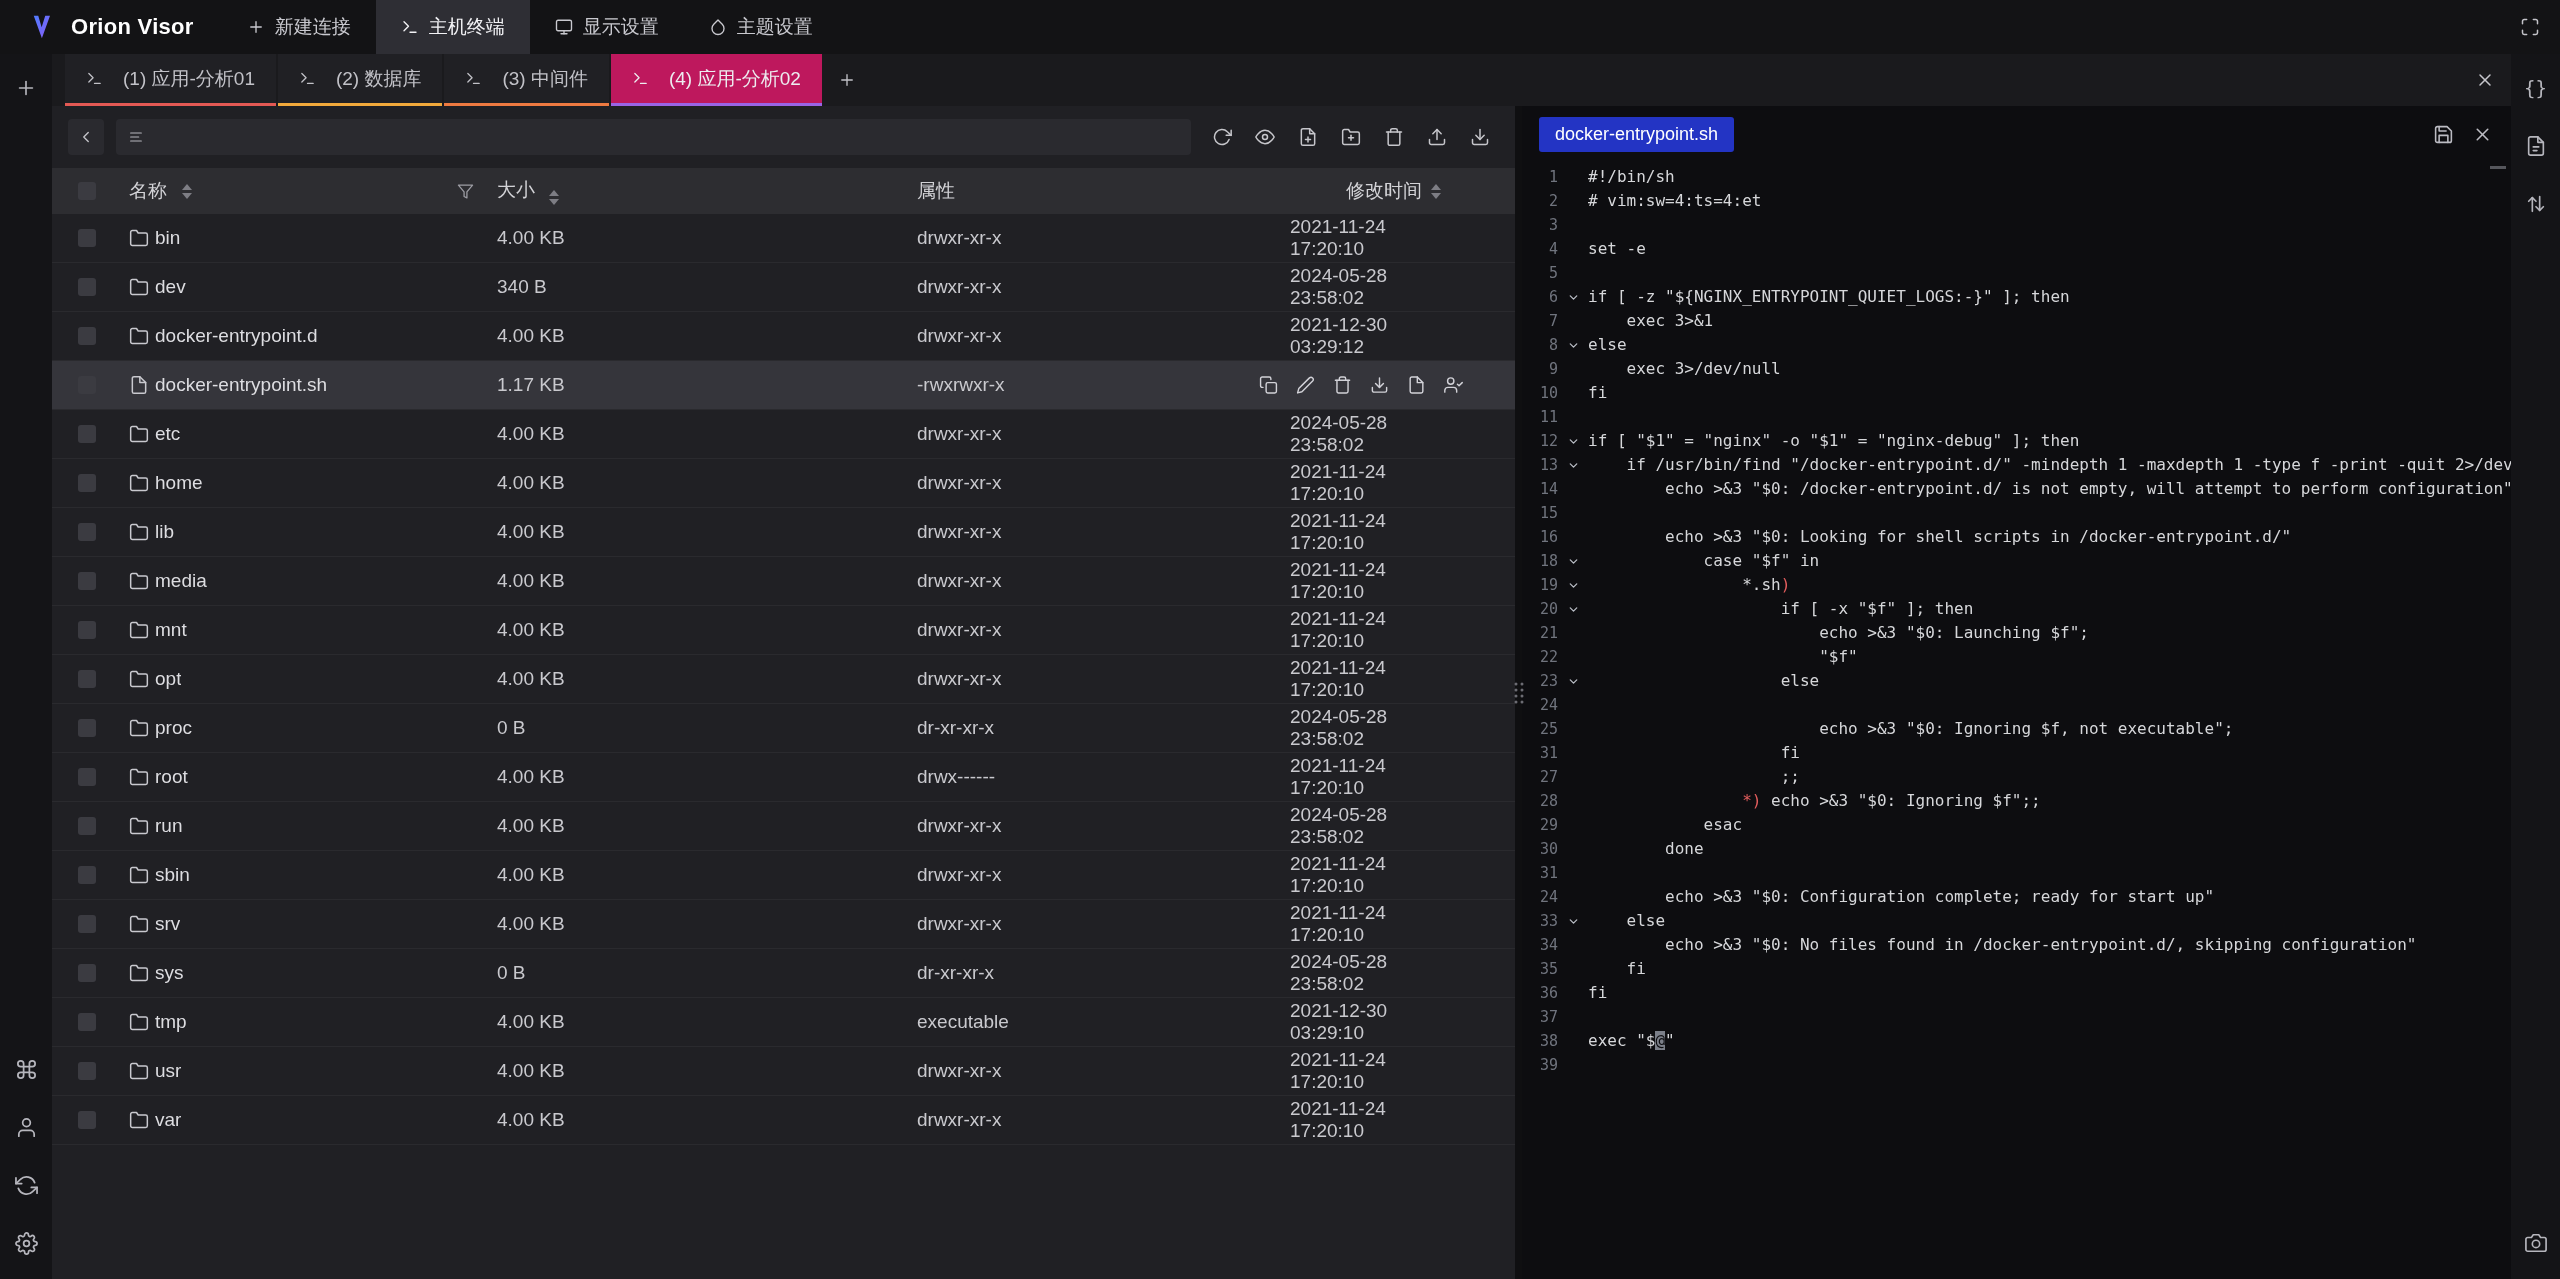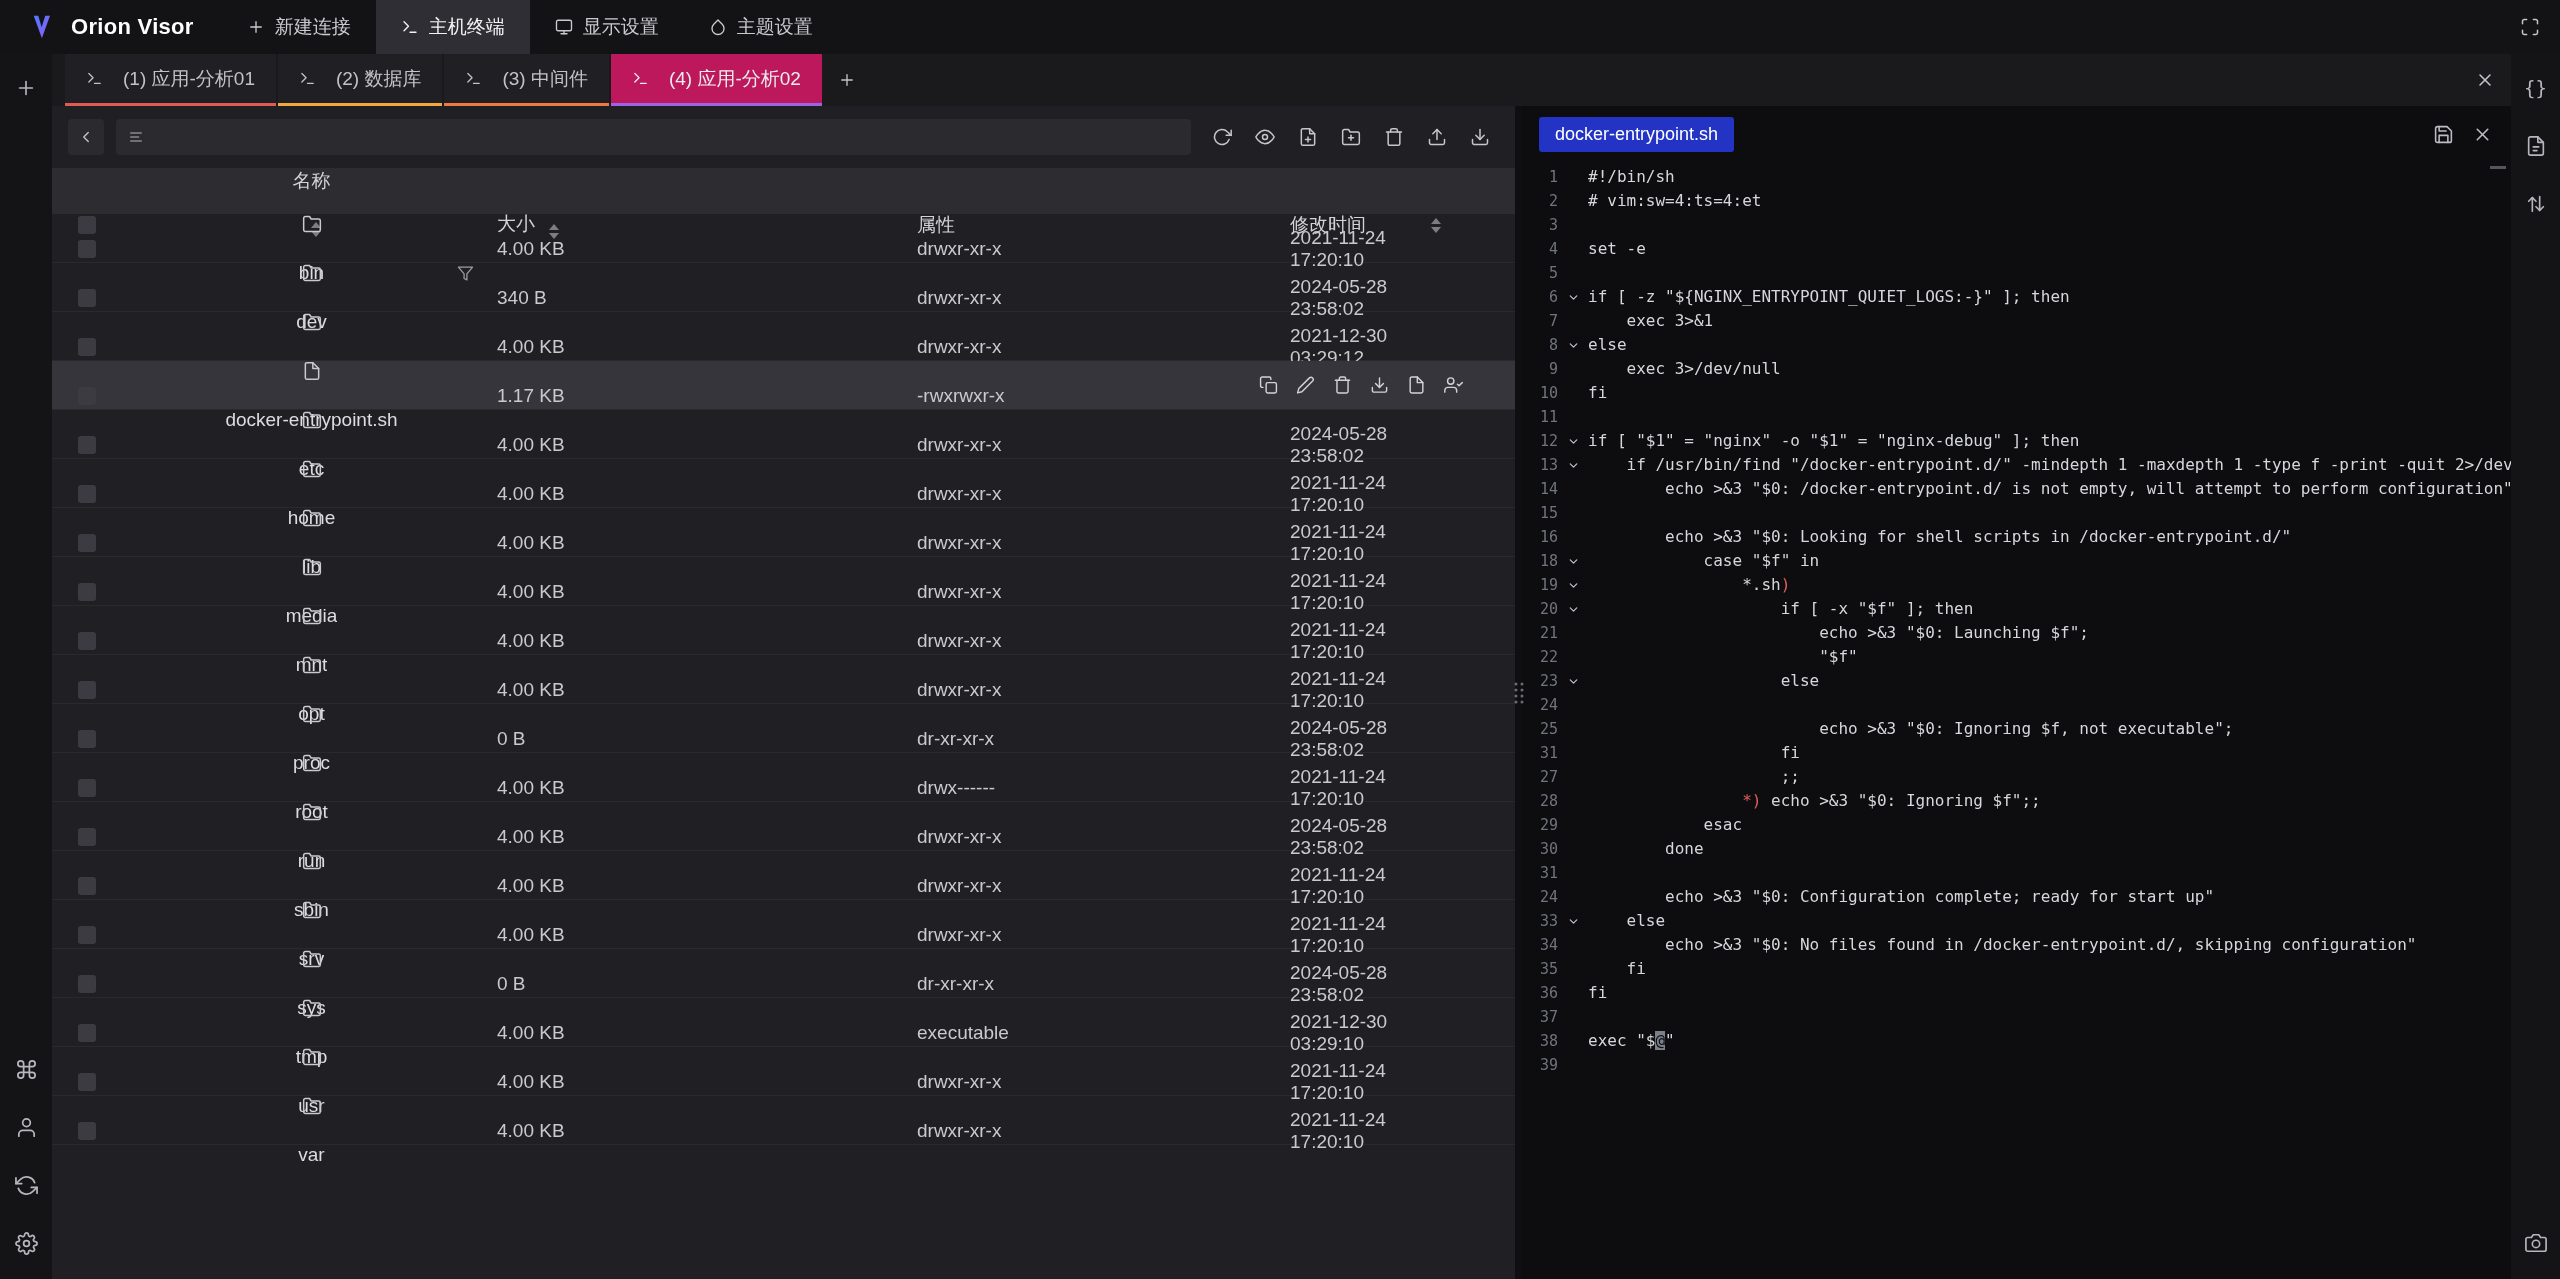--- a/index.html
+++ b/index.html
@@ -49,26 +49,26 @@
   .fp-tools { display:flex; gap:5px; flex:none; }
   .tool-btn { width:38px; height:36px; display:flex; align-items:center; justify-content:center; color:#c6c6cb; }
 
   .ftable { flex:1; overflow:hidden; font-size:19px; }
   .thead, .trow { display:grid; grid-template-columns:70px 372px 368px 428px 1fr; align-items:center; }
   .thead { height:46px; background:#2d2d31; color:#d3d3d7; }
   .trow { height:49px; border-bottom:1px solid #2a2a2e; position:relative; }
   .trow.selected { background:#35353b; }
   .c-check { display:flex; justify-content:center; }
   .checkbox { width:18px; height:18px; background:#3b3b41; border-radius:3px; display:inline-block; }
-  .h-name, .c-name { display:flex; align-items:center; gap:28px; padding-left:7px; min-width:0;flex-direction:column; }
+  .h-name, .c-name { display:flex; align-items:center; gap:6px; padding-left:7px; min-width:0; }
   .name-label { color:#dddde1; white-space:nowrap; overflow:hidden; }
   .c-name .s-icon { color:#c9c9cf; flex:none; }
   .h-size, .c-size { padding-left:3px; color:#c9c9ce; }
   .h-attr, .c-attr { padding-left:7px; color:#c9c9ce;margin-left:48px; }
-  .h-mod, .c-mod { display:flex; align-items:center; justify-content:space-between; padding-right:74px; color:#c9c9ce; }
+  .h-mod, .c-mod { display:flex; align-items:center; justify-content:flex-end; padding-right:74px; color:#c9c9ce; }
   .h-size, .h-attr, .h-mod, .h-name { color:#d3d3d7; }
   .sorter { display:inline-flex; flex-direction:column; gap:3px; margin-left:9px; }
   .sorter i { display:block; width:0; height:0; border-left:5px solid transparent; border-right:5px solid transparent; }
   .sorter .up { border-bottom:6px solid #7d7d84; }
   .sorter .down { border-top:6px solid #7d7d84; }
   .filter-wrap { margin-left:auto; margin-right:20px; color:#9d9da4; }
   .row-actions { position:absolute; right:52px; top:50%; transform:translateY(-50%); display:flex; gap:17px; color:#d2d2d8; }
   .row-actions .s-icon { width:20px; }
 
   

